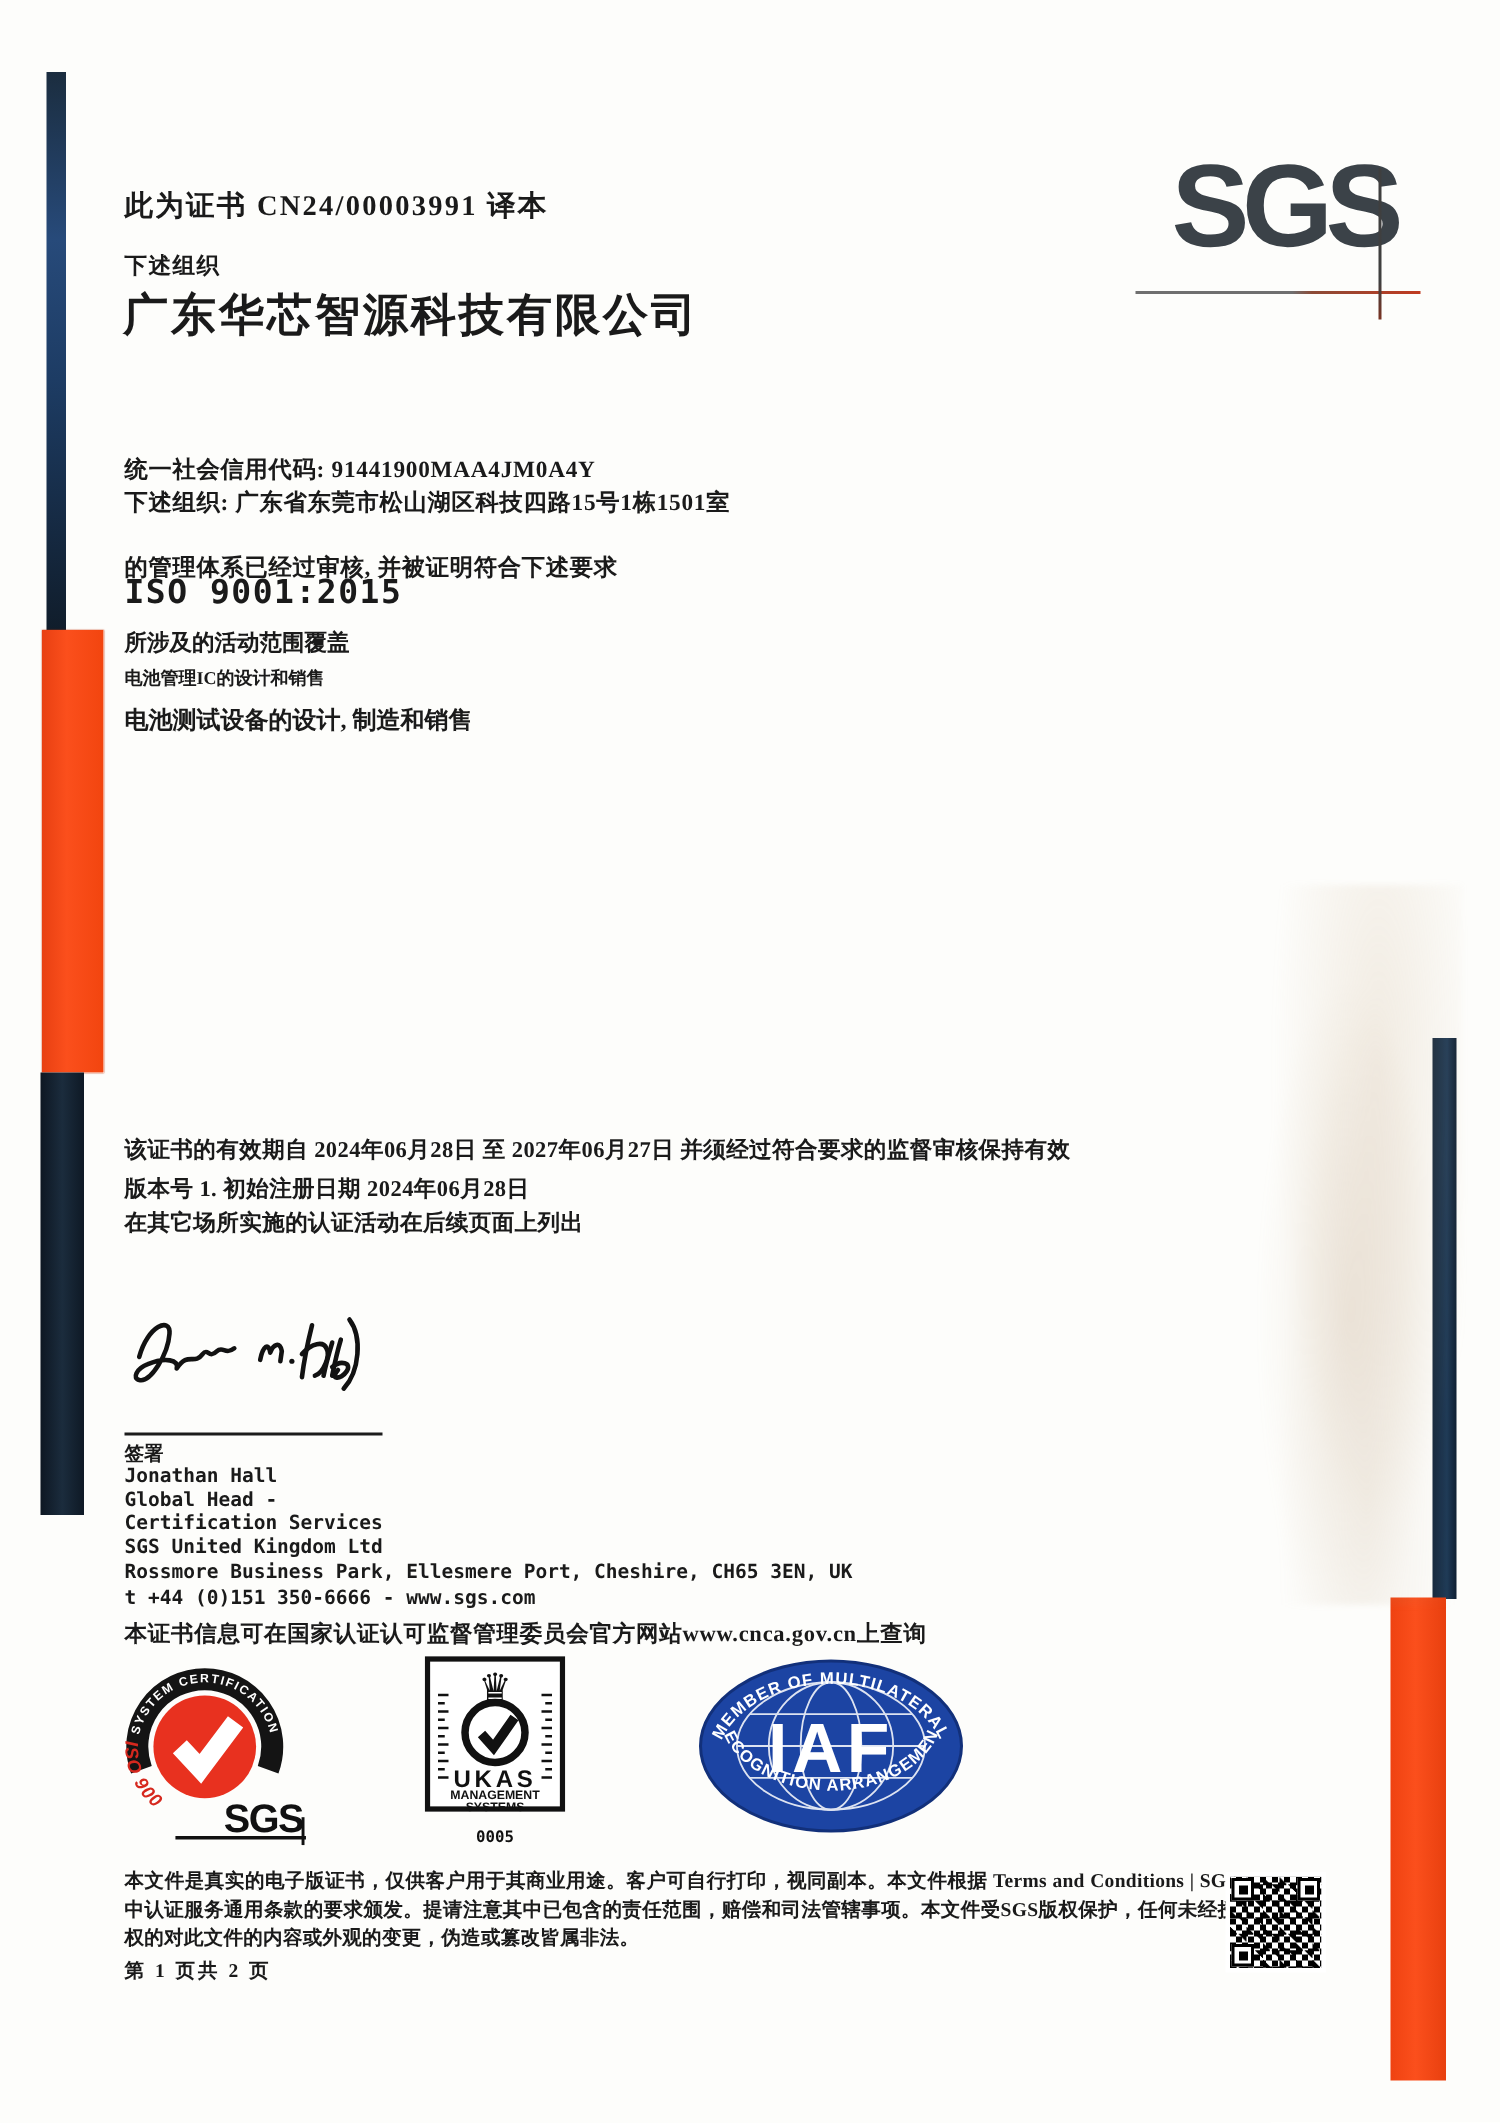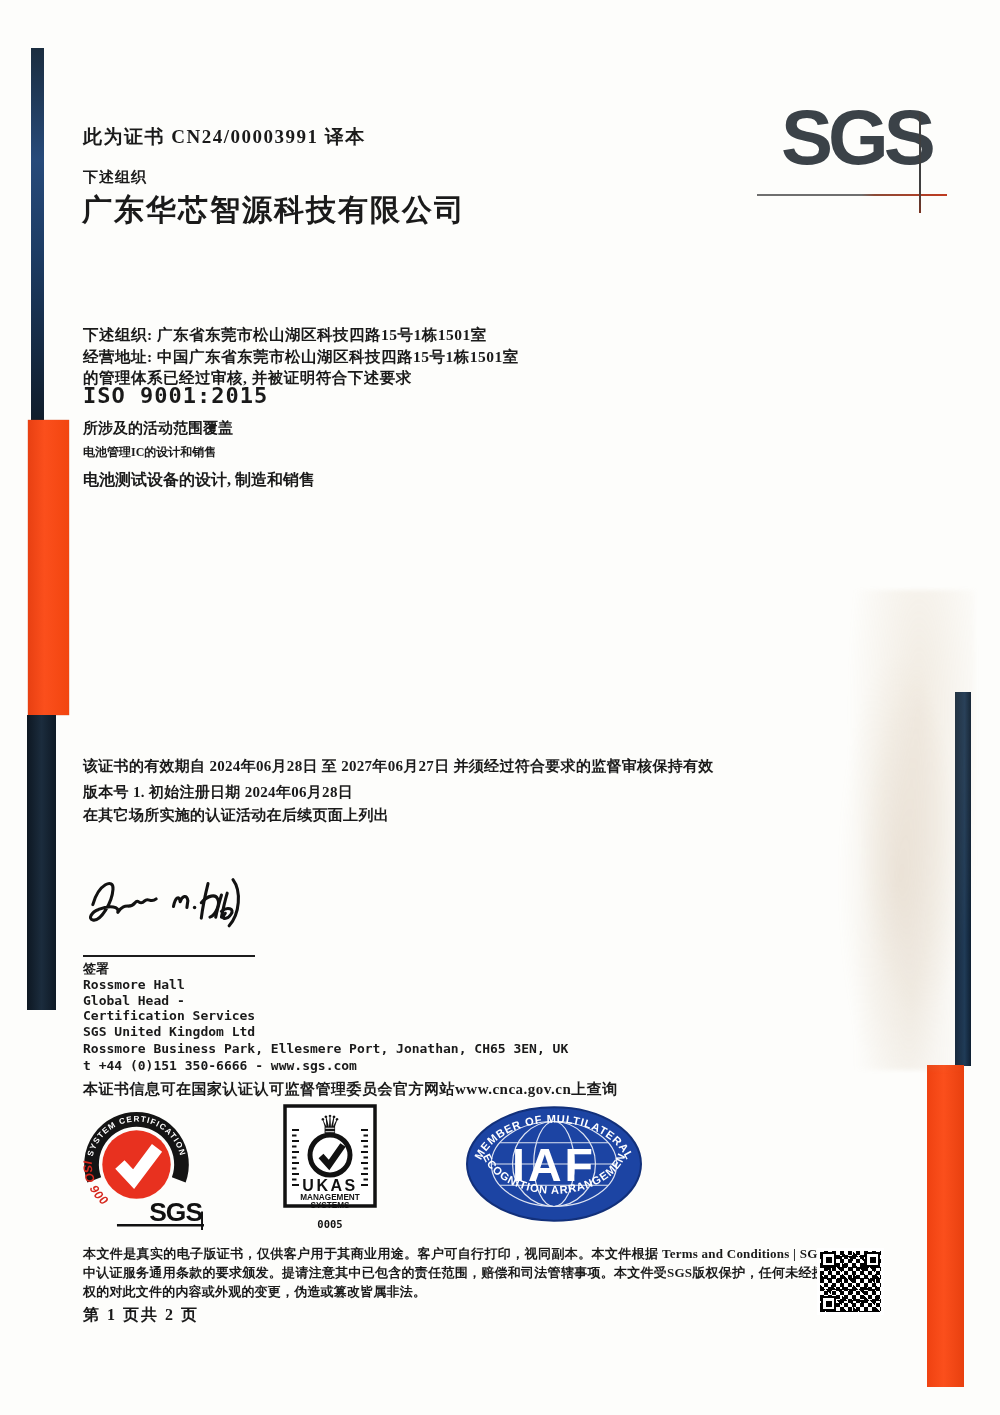--- a/index.html
+++ b/index.html
@@ -68,21 +68,21 @@
   
   .badge-sgs{left:66px;top:1100px;}
   .badge-ukas{left:283px;top:1104px;}
   .badge-iaf{left:466px;top:1106px;}
   svg text{font-family:"Liberation Sans",sans-serif;}
   .mono-text{font-family:"DejaVu Sans Mono",monospace;}
 
   
   .disclaimer{left:83px;top:1244px;width:742px;font-size:13px;font-weight:700;
     line-height:19px;text-align:justify;letter-spacing:0.2px;}
-  .page-num{left:83px;top:1305px;font-size:16px;font-weight:700;letter-spacing:2px;}
+  .page-num{left:83px;top:1305px;font-size:13px;font-weight:700;letter-spacing:2px;}
 
   
   .qr{left:820px;top:1251px;width:61px;height:61px;background-color:#fff;
     background-image:
       repeating-conic-gradient(#000 0 25%, transparent 0 50%),
       repeating-conic-gradient(transparent 0 25%, #000 0 37%, transparent 0 50%);
     background-size:8px 8px, 11px 11px;outline:3px solid #fff;}
   .finder{position:absolute;width:15px;height:15px;border:2.5px solid #000;
     background:linear-gradient(#000,#000) center/6px 6px no-repeat,#fff;box-sizing:border-box;}
   .f-tl{left:1px;top:1px;} .f-tr{right:1px;top:1px;} .f-bl{left:1px;bottom:1px;}
@@ -100,22 +100,22 @@
   <div class="abs stain"></div>
 
   <div class="abs sgs-logo-text">SGS</div>
   <div class="abs sgs-h-line"></div>
   <div class="abs sgs-v-line"></div>
 
   <div class="abs cert-line">此为证书 CN24/00003991 译本</div>
   <div class="abs org-intro">下述组织</div>
   <div class="abs company">广东华芯智源科技有限公司</div>
 
+  <div class="abs detail d1">统一社会信用代码: 91441900MAA4JM0A4Y</div>
   <div class="abs detail d2">下述组织: 广东省东莞市松山湖区科技四路15号1栋1501室</div>
-  <div class="abs detail d3">经营地址: 中国广东省东莞市松山湖区科技四路15号1栋1501室</div>
   <div class="abs detail d4">的管理体系已经过审核, 并被证明符合下述要求</div>
   <div class="abs standard">ISO 9001:2015</div>
 
   <div class="abs scope-intro">所涉及的活动范围覆盖</div>
   <div class="abs scope-item1">电池管理IC的设计和销售</div>
   <div class="abs scope-item2">电池测试设备的设计, 制造和销售</div>
 
   <div class="abs validity v1">该证书的有效期自 2024年06月28日 至 2027年06月27日 并须经过符合要求的监督审核保持有效</div>
   <div class="abs validity v2">版本号 1. 初始注册日期 2024年06月28日</div>
   <div class="abs validity v3">在其它场所实施的认证活动在后续页面上列出</div>
@@ -130,26 +130,26 @@
       <path d="M146 24 C143 34 141 42 140 47"></path>
       <path d="M152 22 C149 32 147 42 146 47"></path>
       <path d="M146 41 C152 36 160 38 156 44 C152 50 144 50 150 43"></path>
       <path d="M158 8 C167 20 165 44 154 56"></path>
     </g>
   </svg>
 
   <div class="abs sig-rule"></div>
   <div class="abs sig-label">签署</div>
   <div class="abs signer">
-    <div>Rossmore Hall</div>
+    <div>Jonathan Hall</div>
     <div>Global Head -</div>
     <div>Certification Services</div>
     <div>SGS United Kingdom Ltd</div>
   </div>
-  <div class="abs sig-addr">Rossmore Business Park, Ellesmere Port, Jonathan, CH65 3EN, UK</div>
+  <div class="abs sig-addr">Rossmore Business Park, Ellesmere Port, Cheshire, CH65 3EN, UK</div>
   <div class="abs sig-contact">t +44 (0)151 350-6666 - www.sgs.com</div>
 
   <div class="abs cnca">本证书信息可在国家认证认可监督管理委员会官方网站www.cnca.gov.cn上查询</div>
 
   <svg class="abs badge-sgs" width="142" height="132" viewBox="0 0 145 135">
     <defs>
       <path id="sgsArcText" d="M 27.6 56 A 46 46 0 0 1 116.4 56"></path>
       <path id="isoPath" d="M 18 61 A 54 54 0 0 0 36 106"></path>
     </defs>
     <path d="M 28.8 81.7 A 46 46 0 1 1 115.2 81.7" fill="none" stroke="#141414" stroke-width="15"></path>

